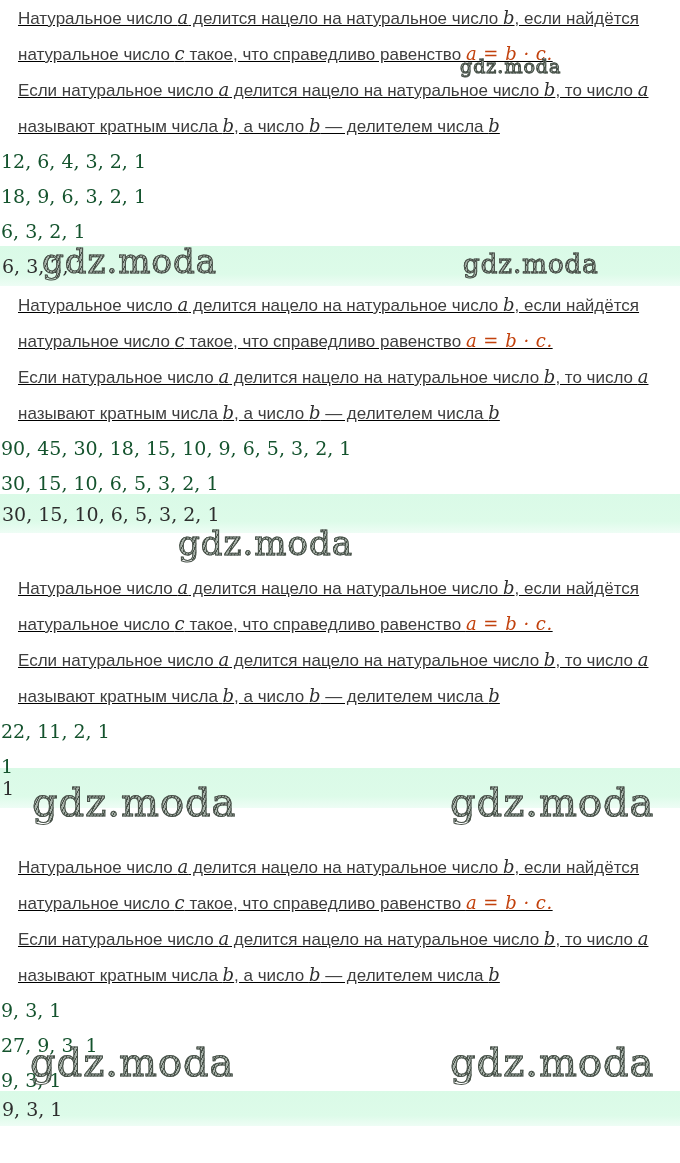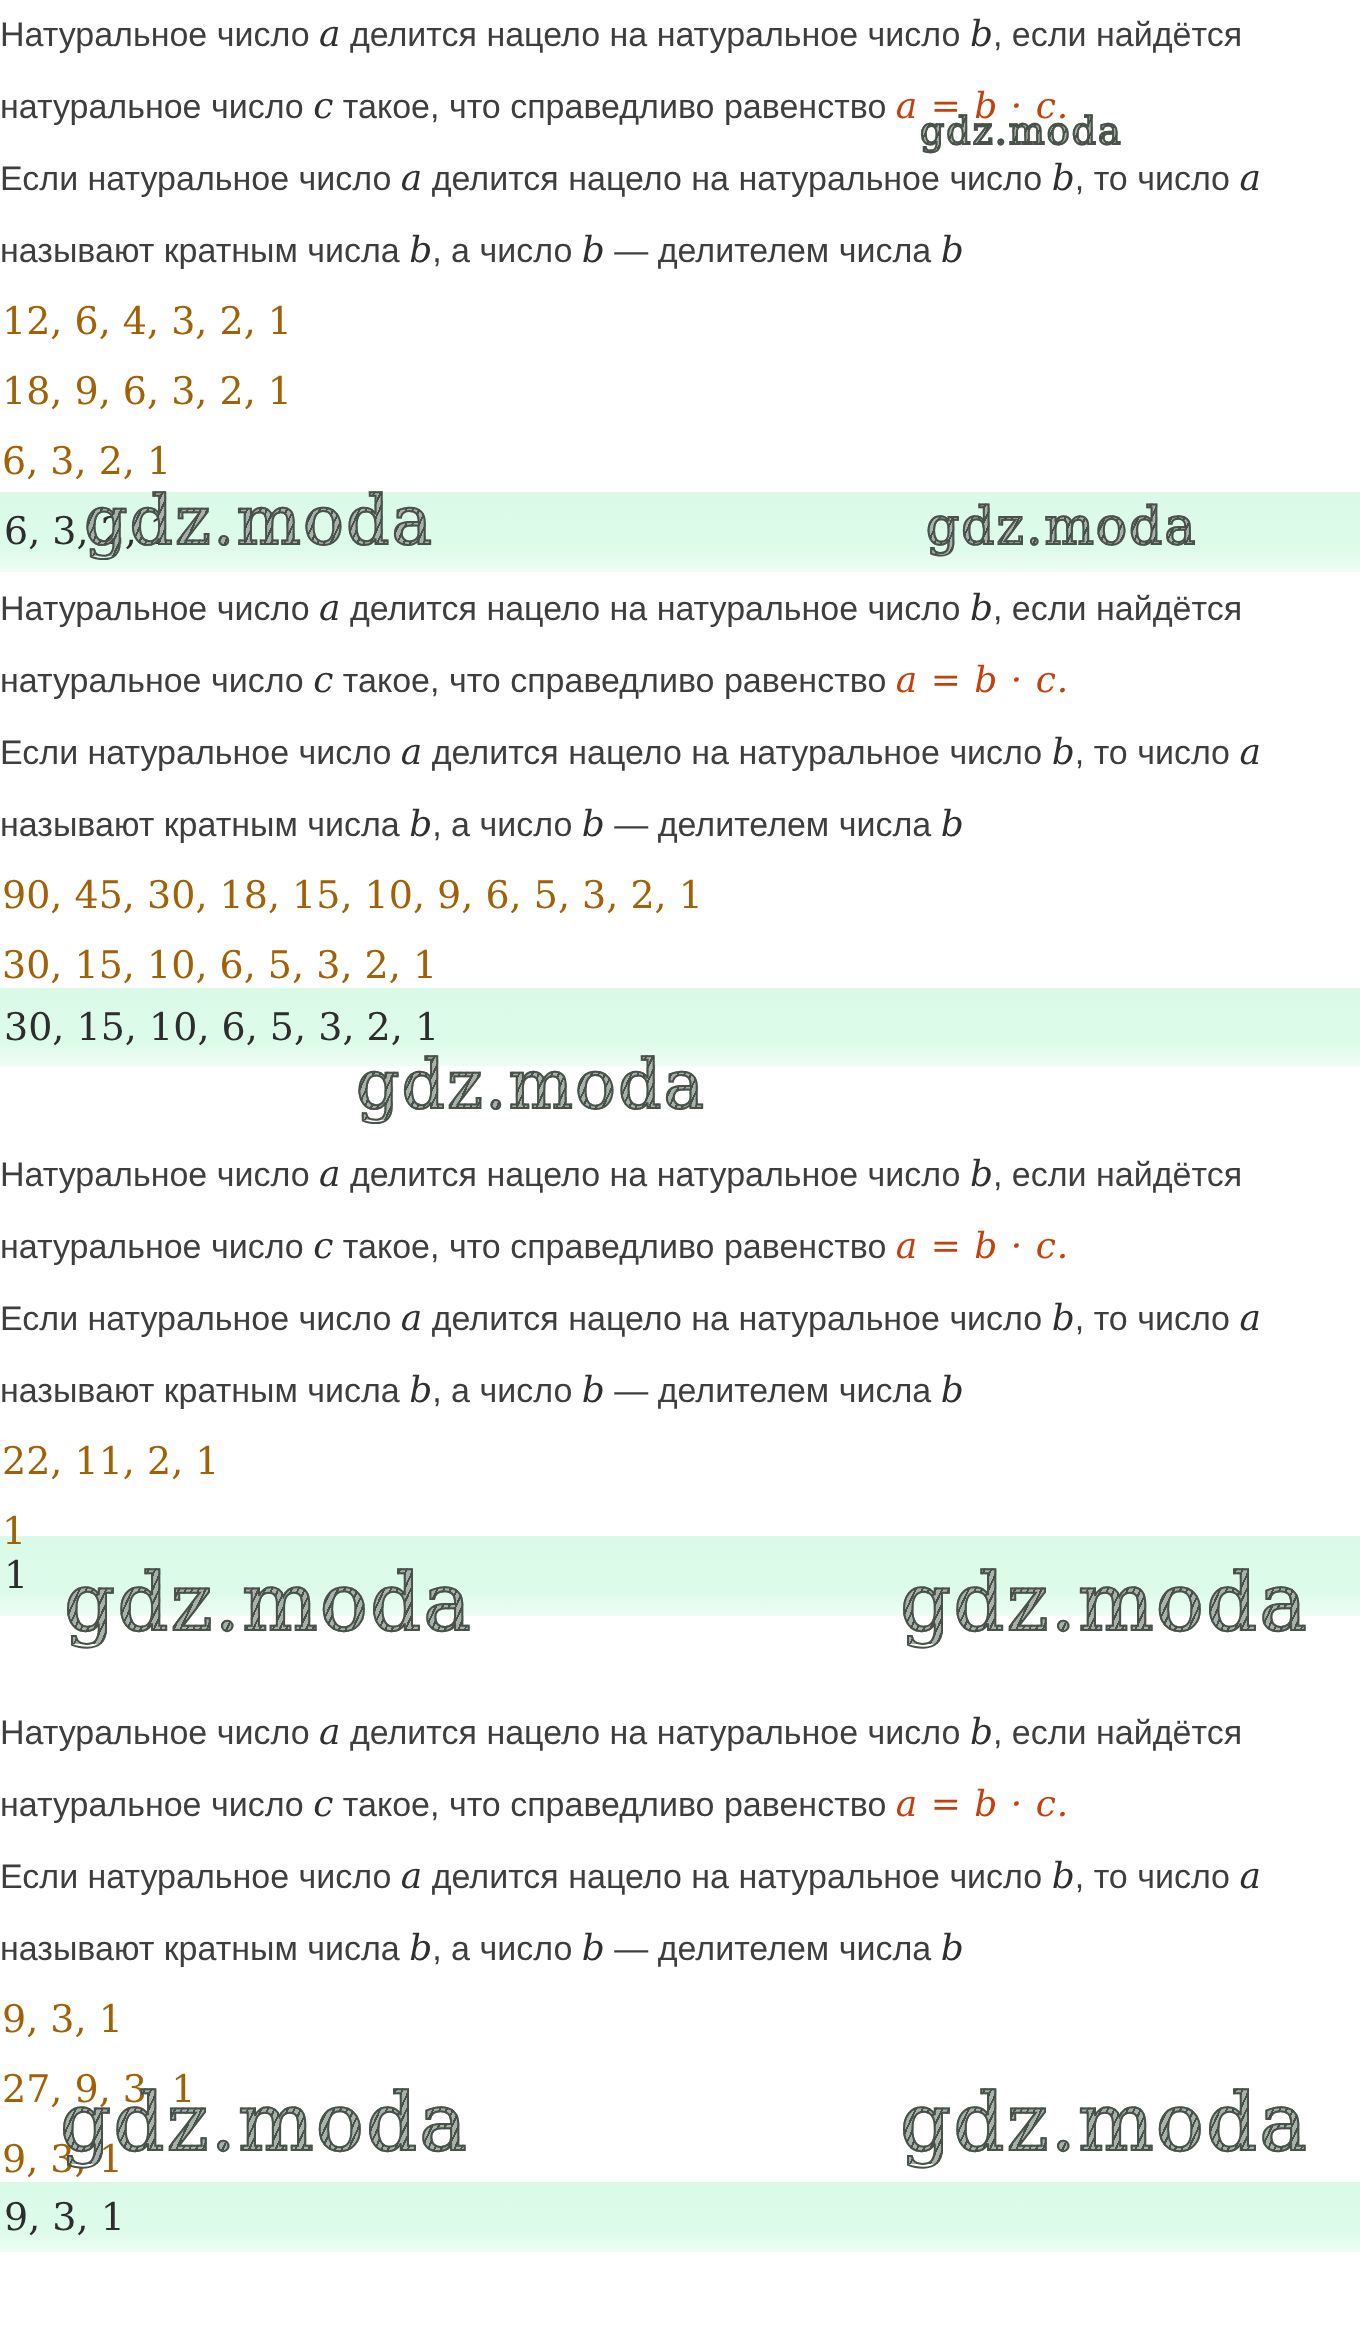--- a/index.html
+++ b/index.html
@@ -9,42 +9,42 @@
     overflow:hidden;
     background:#ffffff;
     font-family:"Liberation Sans", sans-serif;
   }
   .block{position:absolute;left:0;right:0;}
   #b1{top:0;}
   #b2{top:287px;}
   #b3{top:570px;}
   #b4{top:849px;}
 
-  .para{padding-left:0;}
+  .para{padding-left:18px;text-decoration:underline;}
   .pline{
     height:36px;line-height:36px;
     font-size:17px;color:#3e3e3e;
     white-space:nowrap;
   }
   .v{
     font-family:"DejaVu Serif", serif;
     font-style:italic;
     font-size:18px;color:#2f2f2f;
   }
   .eq{
     font-family:"DejaVu Serif", serif;
     font-style:italic;
     font-size:18px;color:#c2410c;
     letter-spacing:.5px;
   }
   .nums{padding-left:1px;}
   .nline{
     height:35px;line-height:35px;
     font-family:"DejaVu Serif", serif;
-    font-size:19px;color:#a16207;
+    font-size:19px;color:#14532d;
     white-space:nowrap;
   }
   .band{
     height:40px;
     display:flex;align-items:center;
     background:linear-gradient(180deg,#dafae7 0%,#ddfbe9 70%,#eefdf5 100%);
   }
   #b1 .band{margin-top:-3px;}
   #b2 .band{margin-top:-7px;height:39px;}
   #b3 .band{margin-top:-16px;}

